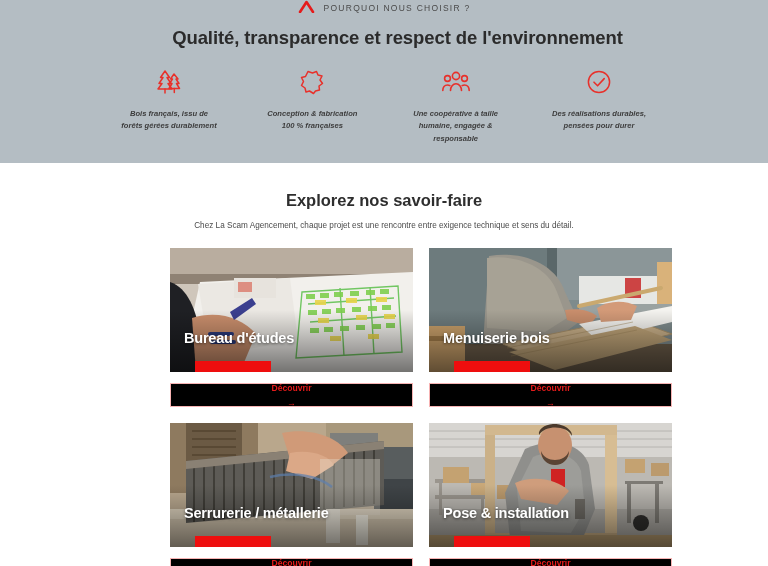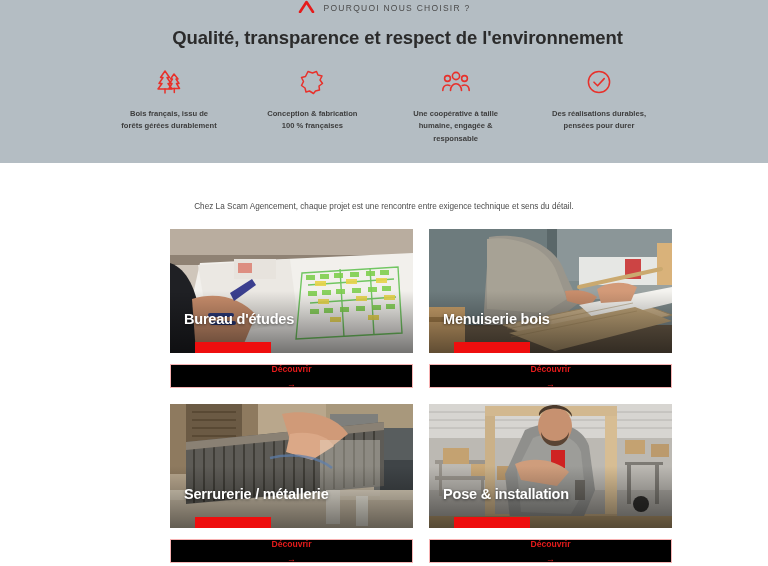--- a/index.html
+++ b/index.html
@@ -49,20 +49,21 @@
     margin-top: 18px;
     width: 530px;
     display: flex;
     justify-content: space-between;
   }
   .feature {
     width: 100px;
     display: flex;
     flex-direction: column;
     align-items: center;
+    font-style: italic;
   }
   .feature-icon {
     height: 30px;
     display: flex;
     align-items: center;
     justify-content: center;
   }
   .feature-label {
     margin-top: 11px;
     font-size: 7.6px;
@@ -232,20 +233,21 @@
         </svg>
       </span>
       <span class="feature-label">Des réalisations durables, pensées pour durer</span>
     </div>
 
   </div>
 </div>
 
 <div class="section">
 
+  <h2 class="section-title">Explorez nos savoir-faire</h2>
   <p class="section-sub">Chez La Scam Agencement, chaque projet est une rencontre entre exigence technique et sens du détail.</p>
 
   <div class="grid">
 
     <div class="card">
       <div class="card-media">
         <svg class="card-photo" viewBox="0 0 243 124" preserveAspectRatio="none">
           <rect width="243" height="124" fill="#cfc6bb"></rect>
           <rect x="0" y="0" width="243" height="30" fill="#b9ad9f"></rect>
           <rect x="0" y="26" width="243" height="10" fill="#8f8274"></rect>

